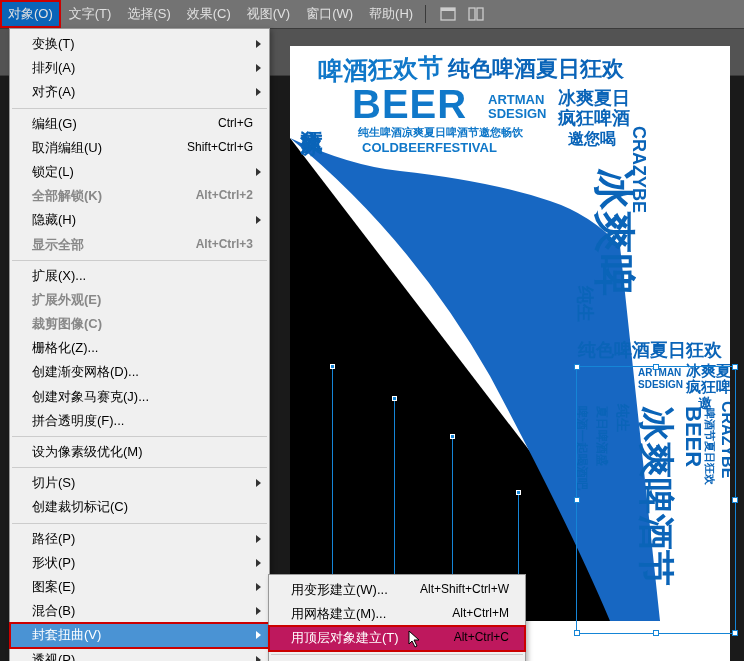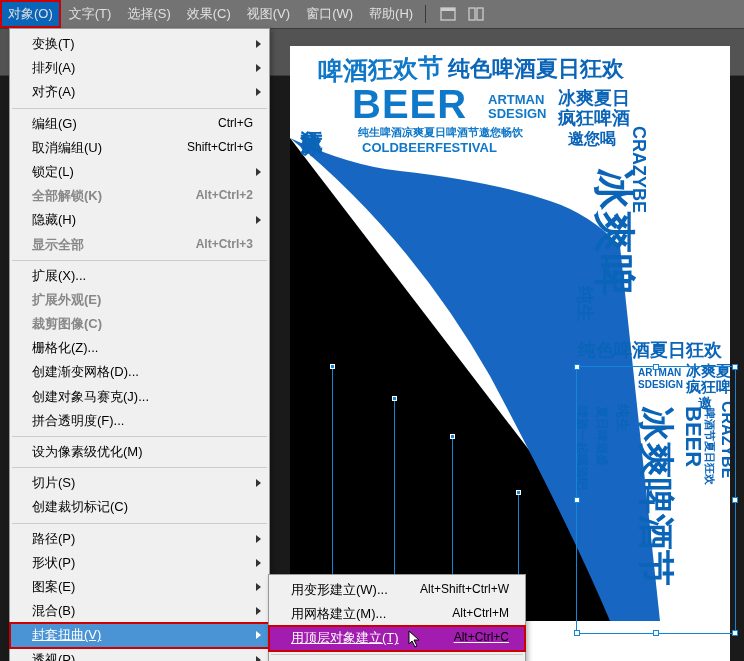--- a/index.html
+++ b/index.html
@@ -20,27 +20,27 @@
 .bbox { position: absolute; border: 1px solid #1585d6; }
 .bbox .handle { position: absolute; width: 6px; height: 6px; background: #fff; border: 1px solid #1585d6; }
 .anchor { position: absolute; width: 5px; height: 5px; background: #1585d6; border: 1px solid #fff; }
 
 .dropdown { position: absolute; left: 9px; top: 28px; width: 261px; background: #f0f0f0; border: 1px solid #999; padding: 3px 0; z-index: 20; box-shadow: 2px 2px 5px rgba(0,0,0,.3); }
 .dropdown-item { display: flex; justify-content: space-between; padding: 3px 16px 3px 22px; color: #000; position: relative; font-size: 13px; line-height: 1.4; }
 .dropdown-item.has-sub::after { content: ""; position: absolute; right: 8px; top: 50%; transform: translateY(-50%); border-left: 5px solid #333; border-top: 4px solid transparent; border-bottom: 4px solid transparent; }
 .dropdown-item.disabled { color: #888; font-weight: bold; }
 .dropdown-item.highlighted { background: #4a93d4; color: #fff; }
 .dropdown-item.highlighted.has-sub::after { border-left-color: #fff; }
-.dropdown-item.boxed { outline: 2px solid #c00; outline-offset: -1px; text-decoration: underline; }
+.dropdown-item.boxed { outline: 2px solid #c00; outline-offset: -1px; }
 .dropdown-sep { height: 1px; background: #ccc; margin: 3px 2px; }
 .shortcut { color: #000; font-size: 12px; }
 .dropdown-item.disabled .shortcut { color: #888; }
 
 .submenu { position: absolute; left: 268px; top: 574px; width: 258px; background: #f0f0f0; border: 1px solid #999; padding: 3px 0; z-index: 30; box-shadow: 2px 2px 5px rgba(0,0,0,.3); }
-.submenu .dropdown-item.boxed { background: #a21caf; color: #fff; }
+.submenu .dropdown-item.boxed { background: #be185d; color: #fff; }
 
 .cursor { position: absolute; left: 408px; top: 630px; z-index: 50; pointer-events: none; }
 .cursor svg { width: 16px; height: 20px; }
 
 .txt-dec { fill: #1078c9; font-weight: bold; font-family: "Microsoft YaHei", sans-serif; }
 .txt-dec2 { fill: #0a64b8; font-weight: bold; font-family: "Microsoft YaHei", sans-serif; }
 </style>
 </head>
 <body>
 

